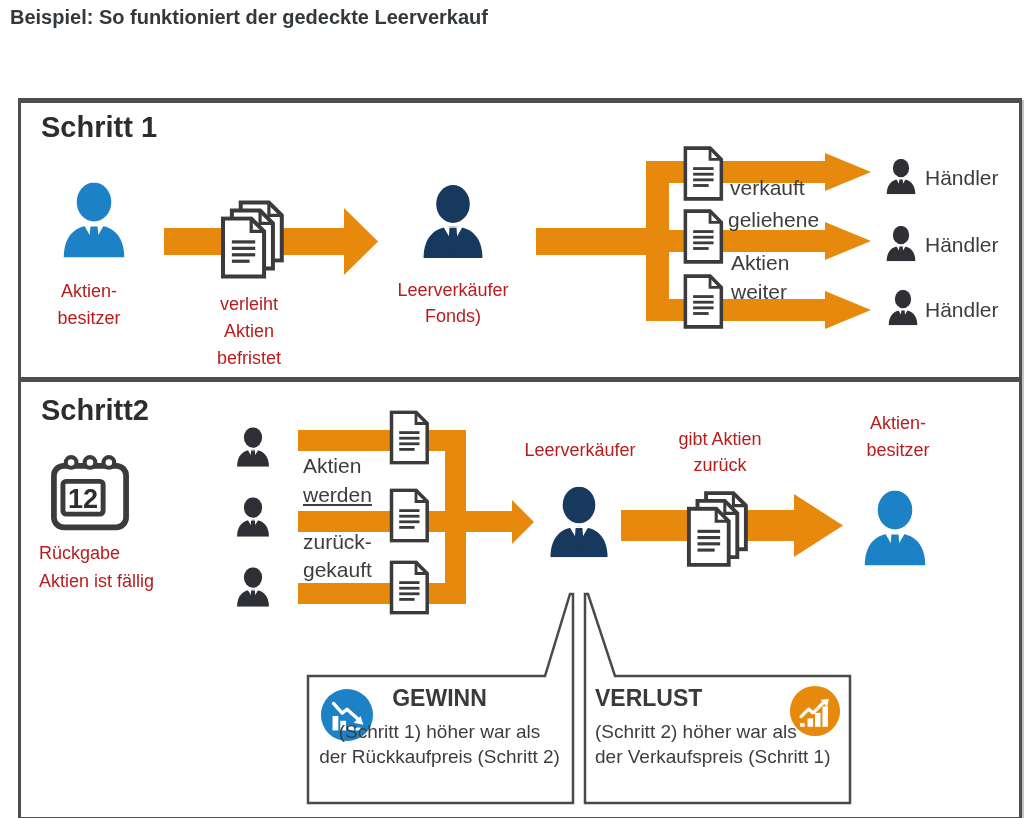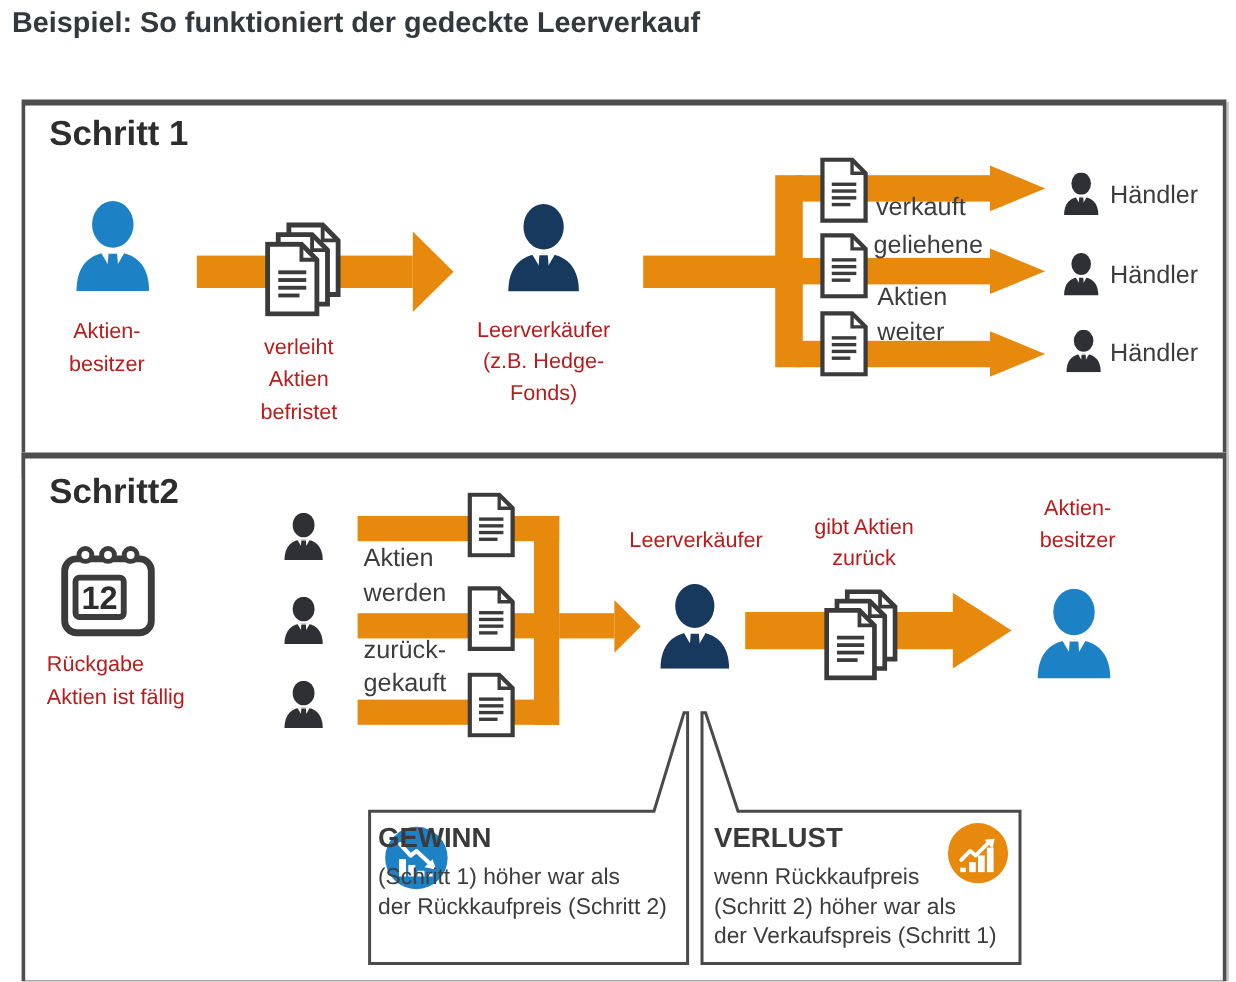--- a/index.html
+++ b/index.html
@@ -1,33 +1,33 @@
 <!DOCTYPE html>
 <html><head>
 <meta charset="utf-8">
 <style>
   html,body{margin:0;padding:0;background:#fff;}
   body{font-family:"Liberation Sans",sans-serif;color:#3d3d3d;}
   .canvas{position:relative;width:1030px;height:818px;background:#fff;overflow:hidden;}
   .abs{position:absolute;}
-  .page-title{position:absolute;left:10px;top:6px;font-size:24px;font-weight:700;color:#33383d;letter-spacing:0;}
+  .page-title{position:absolute;left:10px;top:6px;font-size:20px;font-weight:700;color:#33383d;letter-spacing:0;}
   .panel{position:absolute;left:18px;width:1004px;background:#fff;border:3px solid #4e4e4e;border-top-width:5px;box-shadow:2px 2px 0 #c4c4c4;box-sizing:border-box;}
-  .panel1{top:83px;height:316px;}
+  .panel1{top:98px;height:316px;}
   .panel2{top:377px;height:443px;}
   .layer{position:absolute;left:0;top:0;}
   .heading{position:absolute;font-size:29px;font-weight:700;color:#2d2d2d;}
   .lbl{color:#b91c1c;font-size:18px;line-height:27px;text-align:center;}
   .lbl .ln{display:block;}
   .lbl.left{text-align:left;}
   .word{position:absolute;font-size:21px;color:#3d3d3d;white-space:nowrap;}
   .trader-lbl{position:absolute;font-size:21px;color:#3d3d3d;white-space:nowrap;}
   .person svg,.doc svg,.stack svg,.cal svg,.chip svg{display:block;width:100%;height:100%;}
   .box-title{font-size:23px;font-weight:700;color:#3a3a3a;line-height:26px;}
   .box-lines{font-size:19px;line-height:24.5px;color:#3d3d3d;}
-  .ta-r{text-align:left;}
+  .ta-r{text-align:center;}
   .ta-l{text-align:left;}
 </style>
 </head>
 <body>
 
 <svg width="0" height="0" style="position:absolute" aria-hidden="true">
   <defs>
     <symbol id="sym-person" viewBox="0 0 100 104">
       <ellipse cx="50" cy="27" rx="24" ry="27" fill="currentColor"></ellipse>
       <path d="M8,104 C8,75 23,59 50,59 C77,59 92,75 92,104 Z" fill="currentColor"></path>
@@ -94,21 +94,20 @@
       <span class="ln">befristet</span>
     </div>
 
     <div class="abs person" style="left:397px;top:63px;width:70px;height:111px;color:#17395E;">
       <svg viewBox="0 0 100 104">
           <use href="#sym-person"></use>
         </svg>
     </div>
     <div class="abs lbl" style="left:352px;top:174px;width:160px;line-height:26px;">
       <span class="ln">Leerverkäufer</span>
-      <span class="ln">(z.B. Hedge-</span>
       <span class="ln">Fonds)</span>
     </div>
 
     <div class="abs doc" style="left:660px;top:43px;width:44px;height:55px;">
         <svg viewBox="0 0 60 78">
           <use href="#sym-doc"></use>
         </svg>
       </div>
     <div class="abs doc" style="left:660px;top:106px;width:44px;height:55px;">
         <svg viewBox="0 0 60 78">
@@ -210,21 +209,21 @@
           <use href="#sym-doc"></use>
         </svg>
       </div>
     <div class="abs doc" style="left:367px;top:178px;width:42px;height:55px;">
         <svg viewBox="0 0 60 78">
           <use href="#sym-doc"></use>
         </svg>
       </div>
 
     <div class="word" style="left:282px;top:72px;">Aktien</div>
-    <div class="word" style="left:282px;top:101px;">werden</div>
+    <div class="word" style="left:282px;top:101px;text-decoration:underline;">werden</div>
     <div class="word" style="left:282px;top:148px;">zurück-</div>
     <div class="word" style="left:282px;top:176px;">gekauft</div>
 
     <div class="abs lbl" style="left:459px;top:55px;width:200px;">
       <span class="ln">Leerverkäufer</span>
     </div>
     <div class="abs person" style="left:524px;top:84px;width:68px;height:112px;color:#17395E;">
       <svg viewBox="0 0 100 104">
           <use href="#sym-person"></use>
         </svg>
@@ -278,20 +277,19 @@
         <rect x="20" y="36" width="6" height="9" fill="#fff"></rect>
         <rect x="28" y="30" width="6" height="15" fill="#fff"></rect>
         <rect x="36" y="23" width="6" height="22" fill="#fff"></rect>
         <polyline points="13,34 21,26 26,30 37,19" fill="none" stroke="#fff" stroke-width="3.5" stroke-linecap="round" stroke-linejoin="round"></polyline>
         <polygon points="43,15 34,16 41,24" fill="#fff"></polygon>
       </svg>
     </div>
     <div class="abs ta-l" style="left:574px;top:303px;width:250px;">
       <div class="box-title ta-l">VERLUST</div>
       <div class="box-lines ta-l" style="margin-top:9px;">
-        <span class="ln" style="display:block">wenn Rückkaufpreis</span>
         <span class="ln" style="display:block">(Schritt 2) höher war als</span>
         <span class="ln" style="display:block">der Verkaufspreis (Schritt 1)</span>
       </div>
     </div>
   </section>
 
 </div>
 
 </body></html>

